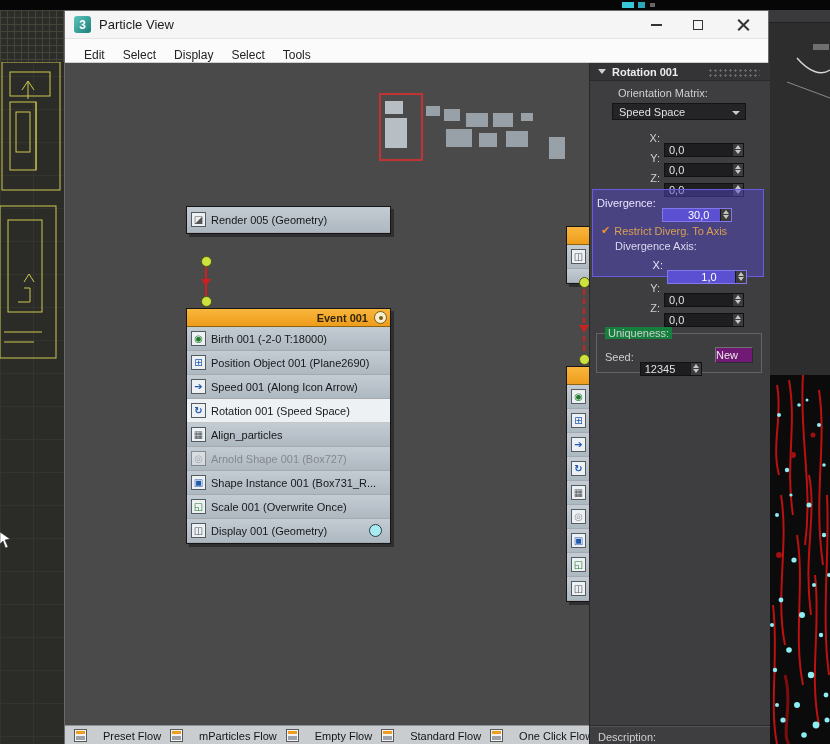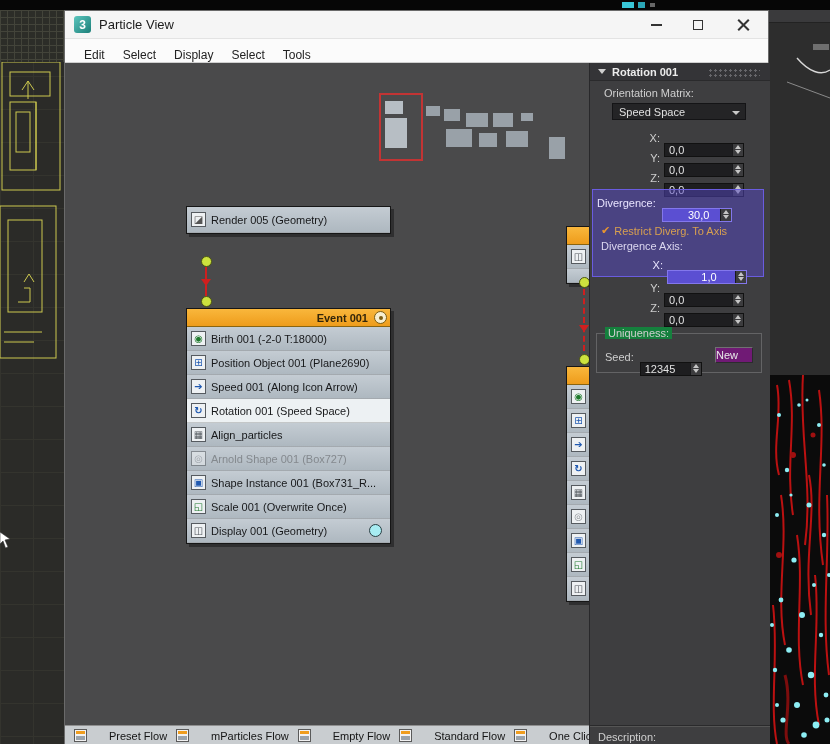--- a/index.html
+++ b/index.html
@@ -82,36 +82,36 @@
     background:#a7ecf2; border:1px solid #2b3f44; }
 
   .io-dot { position:absolute; width:11px; height:11px; border-radius:50%; background:#cde23e; border:1px solid #4c5513; z-index:6; }
   .conn { position:absolute; width:0; border-left:2px solid #cf1f1f; z-index:5; }
   .conn.dashed { border-left-style:dashed; }
   .conn-arrow { position:absolute; width:0; height:0; border:5px solid transparent; border-top:7px solid #cf1f1f; z-index:5; }
 
   
   .depot { position:absolute; left:0; top:714px; width:524px; height:20px; background:#c9cdd0; border-top:1px solid #8f8f8f;
     display:flex; align-items:center; overflow:hidden; font-size:11px; color:#141414; }
-  .depot-item { display:flex; align-items:center; gap:22px; margin-left:9px; white-space:nowrap; }
+  .depot-item { display:flex; align-items:center; gap:16px; margin-left:9px; white-space:nowrap; }
   .depot-icon { width:13px; height:13px; flex:0 0 13px; background:#f2f2f2; border:1px solid #5a5a5a; position:relative; }
   .depot-icon.flow::before { content:""; position:absolute; left:1px; top:1px; width:9px; height:3px; background:#ef9d1e; }
   .depot-icon.flow::after { content:""; position:absolute; left:1px; top:6px; width:9px; height:4px; background:#9aa3ab; }
   .depot-icon.birth { display:flex; align-items:center; justify-content:center; }
   .depot-icon.birth::before { content:"●"; color:#2c8a34; font-size:9px; line-height:1; font-family:"DejaVu Sans",sans-serif; }
 
   
   .panel { position:absolute; left:524px; top:52px; width:181px; height:682px; background:#3e3e40;
     border-left:1px solid #28282a; color:#d2d2d2; overflow:hidden; }
   .panel-hdr { position:relative; height:18px; background:#343437; display:flex; align-items:center; padding-left:8px;
     font-weight:bold; color:#ececec; border-bottom:1px solid #2a2a2c; }
   .tri { width:0; height:0; border-left:4px solid transparent; border-right:4px solid transparent; border-top:5px solid #cfcfcf; margin-right:6px; }
   .grip { position:absolute; right:10px; top:5px; width:52px; height:9px;
     background-image:radial-gradient(#67676b 1px, transparent 1.3px); background-size:5px 5px; }
-  .plabel { position:absolute; color:#cfcfcf; }
+  .plabel { position:absolute; color:#cfcfcf;margin-left:14px; }
   .dropdown { position:absolute; left:22px; top:40px; width:134px; height:17px; background:#242426; border:1px solid #141416;
     display:flex; align-items:center; padding-left:6px; color:#e0e0e0; }
   .dropdown::after { content:""; position:absolute; right:5px; top:7px; width:0; height:0;
     border-left:4px solid transparent; border-right:4px solid transparent; border-top:4px solid #c9c9c9; }
   .srow { position:absolute; height:17px; display:flex; align-items:center; }
   .srow .lab { width:70px; text-align:right; margin-right:4px; color:#cfcfcf; }
   .fld { position:relative; display:flex; align-items:center; width:80px; height:14px; background:#1e1e20;
     border:1px solid #111; padding-left:4px; color:#e2e2e2;margin-top:24px; }
   .fld .spin { position:absolute; right:0; top:0; bottom:0; width:11px; background:#3c3c3e; border-left:1px solid #19191b;
     display:flex; flex-direction:column; align-items:center; justify-content:center; gap:1px; }

